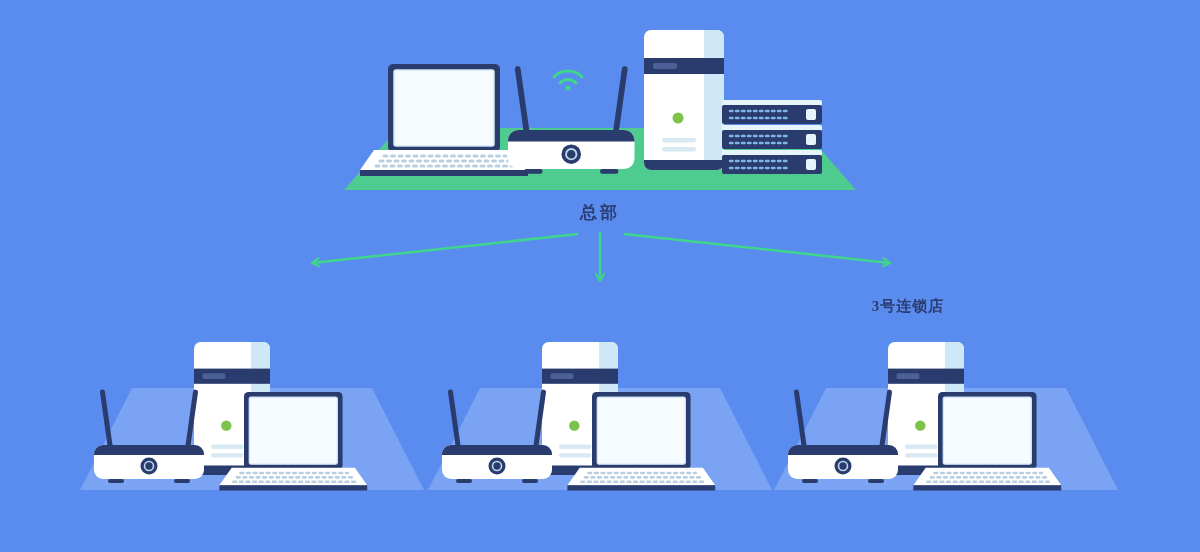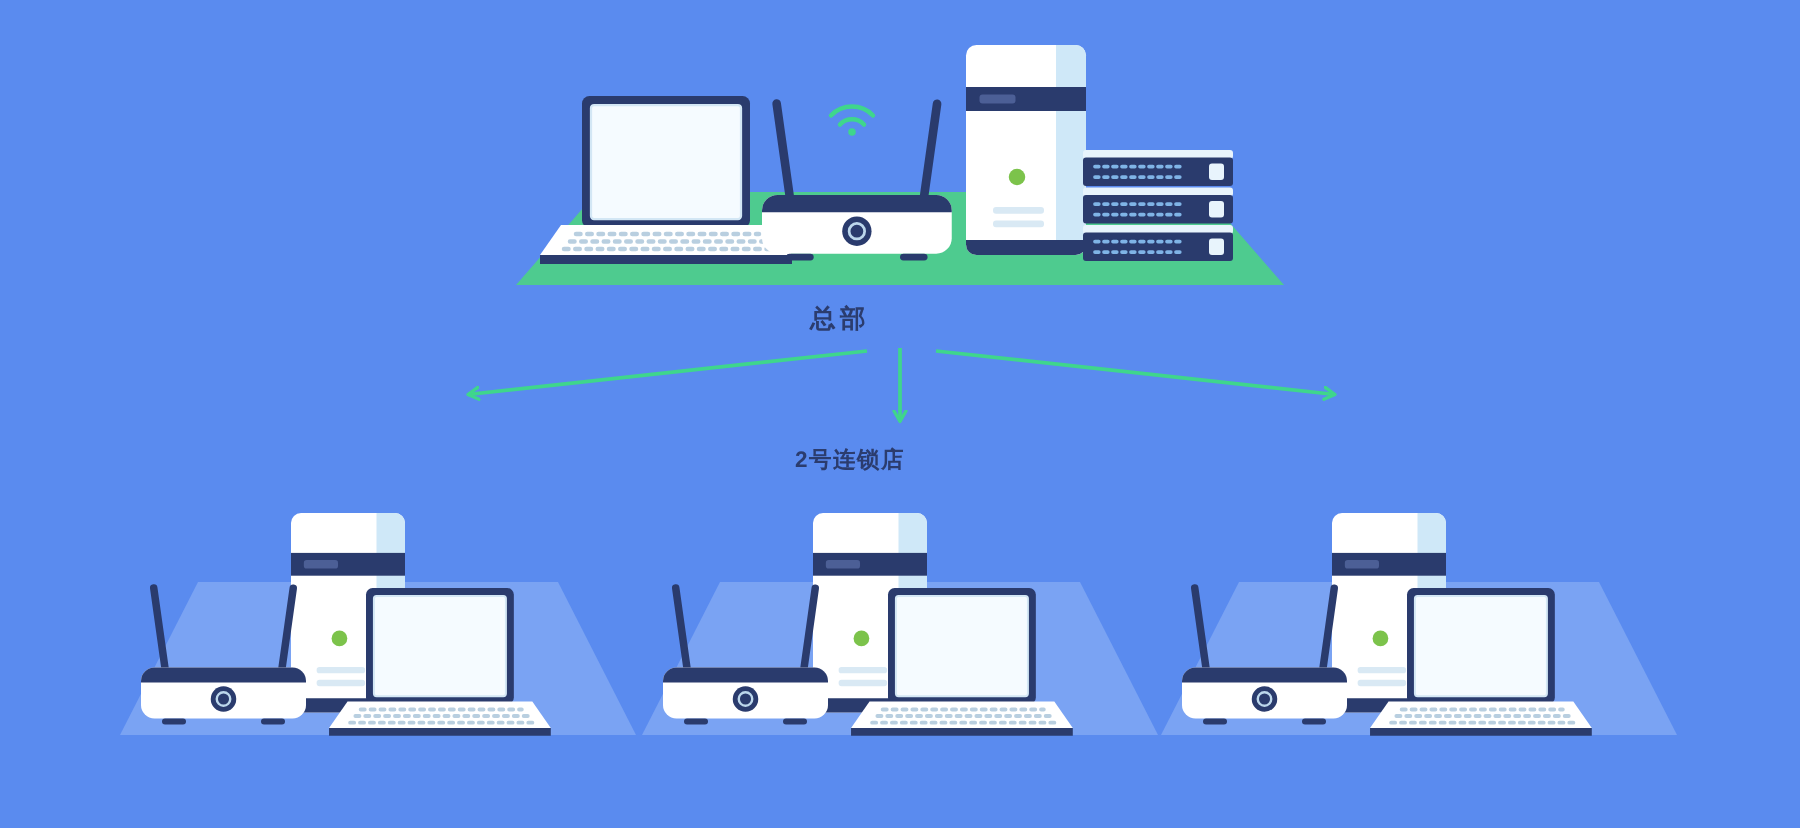--- a/index.html
+++ b/index.html
@@ -8,22 +8,22 @@
     width:1200px;height:552px;
     background:var(--background,#5a8bef);
     overflow:hidden;
     font-family:"Liberation Sans", sans-serif;
   }
   svg{position:absolute;left:0;top:0;}
   .label{
     position:absolute;
     color:var(--label_navy,#2b3c6e);
     font-weight:bold;
-    text-align:left;
-    font-family:Liberation Sans, sans-serif;
+    text-align:center;
+    font-family:Liberation Serif, serif;
   }
   .hq-label{left:540px;top:201px;width:120px;font-size:17px;letter-spacing:3px;}
   .branch-label{top:297px;width:140px;font-size:15px;letter-spacing:1px;}
   .b1{left:215px}.b2{left:530px}.b3{left:838px}
 
   
   .c-navy{fill:var(--navy,#2a3b6d)}
   .c-white{fill:var(--device_white,#ffffff)}
   .c-screen{fill:var(--screen_white,#f5fbff);stroke:#d3e7f5;stroke-width:1.5}
   .c-deck{fill:var(--device_white,#ffffff)}
@@ -134,15 +134,15 @@
       <line class="c-arrow" x1="600" y1="232" x2="600" y2="281" marker-end="url(#arrowhead)"></line>
       <line class="c-arrow" x1="624" y1="234" x2="890" y2="263" marker-end="url(#arrowhead)"></line>
     </g>
 
     <use href="#branch" transform="translate(252,340)"></use>
     <use href="#branch" transform="translate(600,340)"></use>
     <use href="#branch" transform="translate(946,340)"></use>
   </svg>
 
   <div class="label hq-label">总部</div>
-  <div class="label branch-label b2">2号连锁店</div>
+  <div class="label branch-label b3">3号连锁店</div>
 
 </div>
 
 </body></html>

